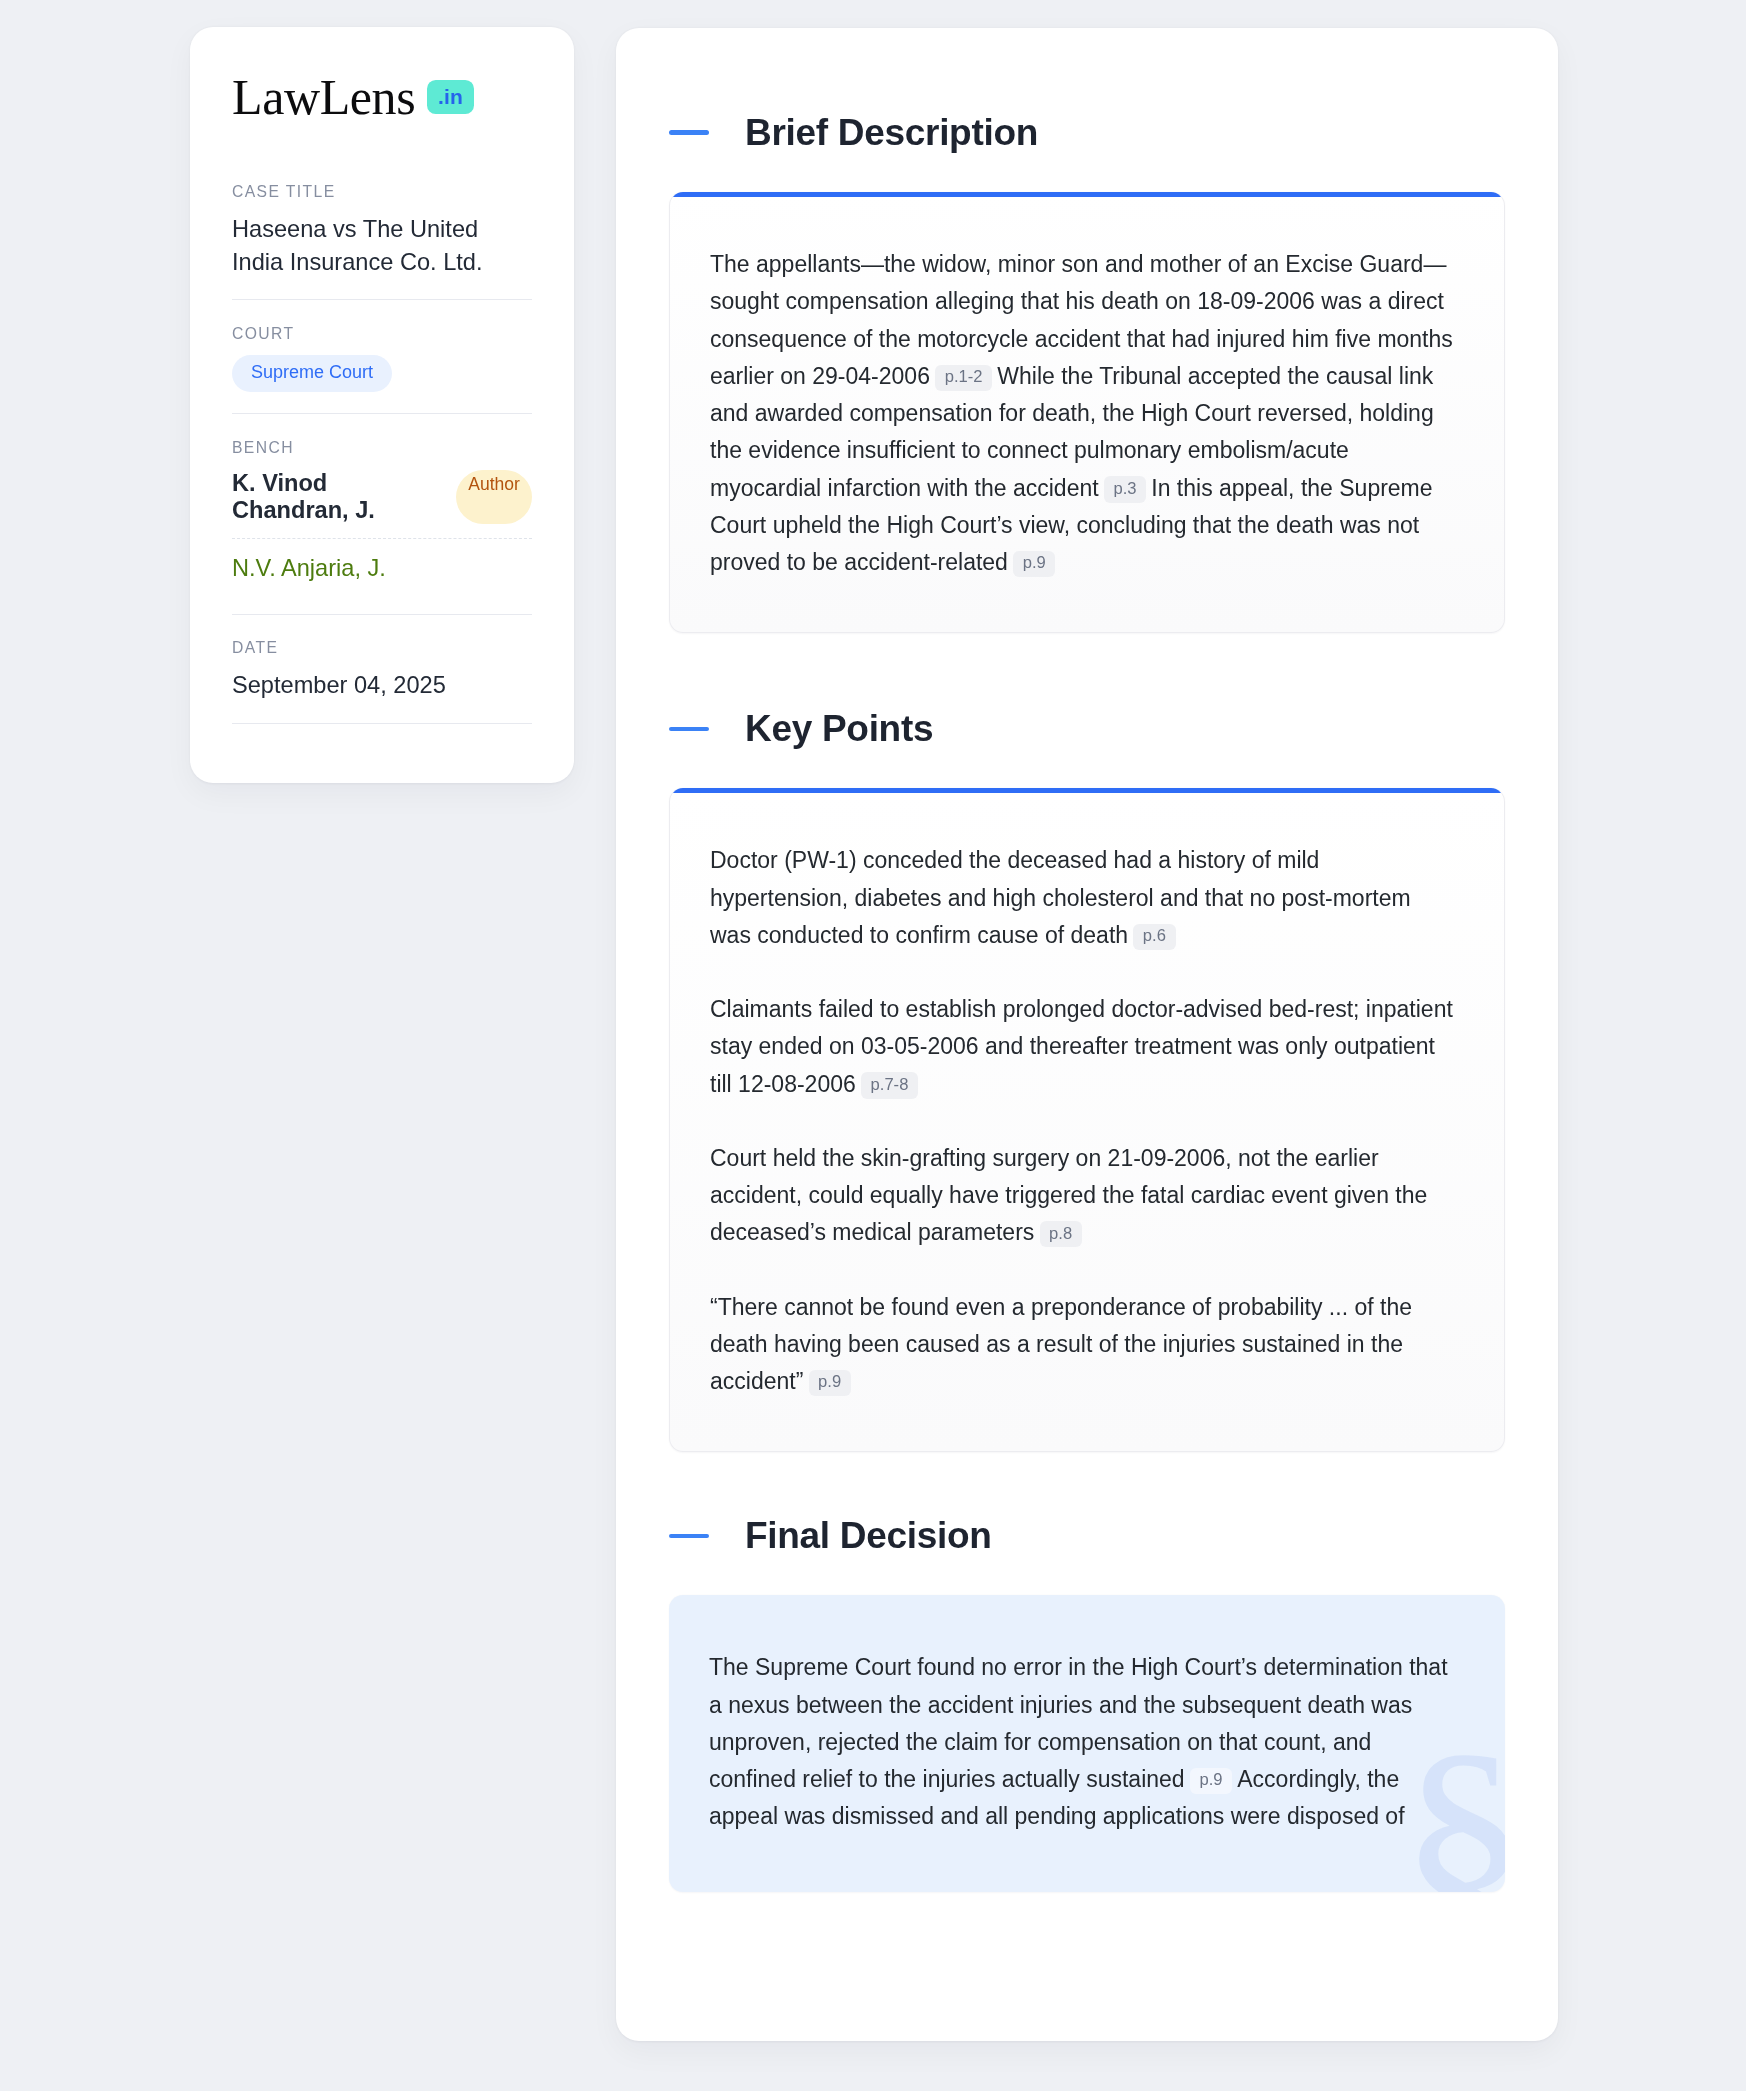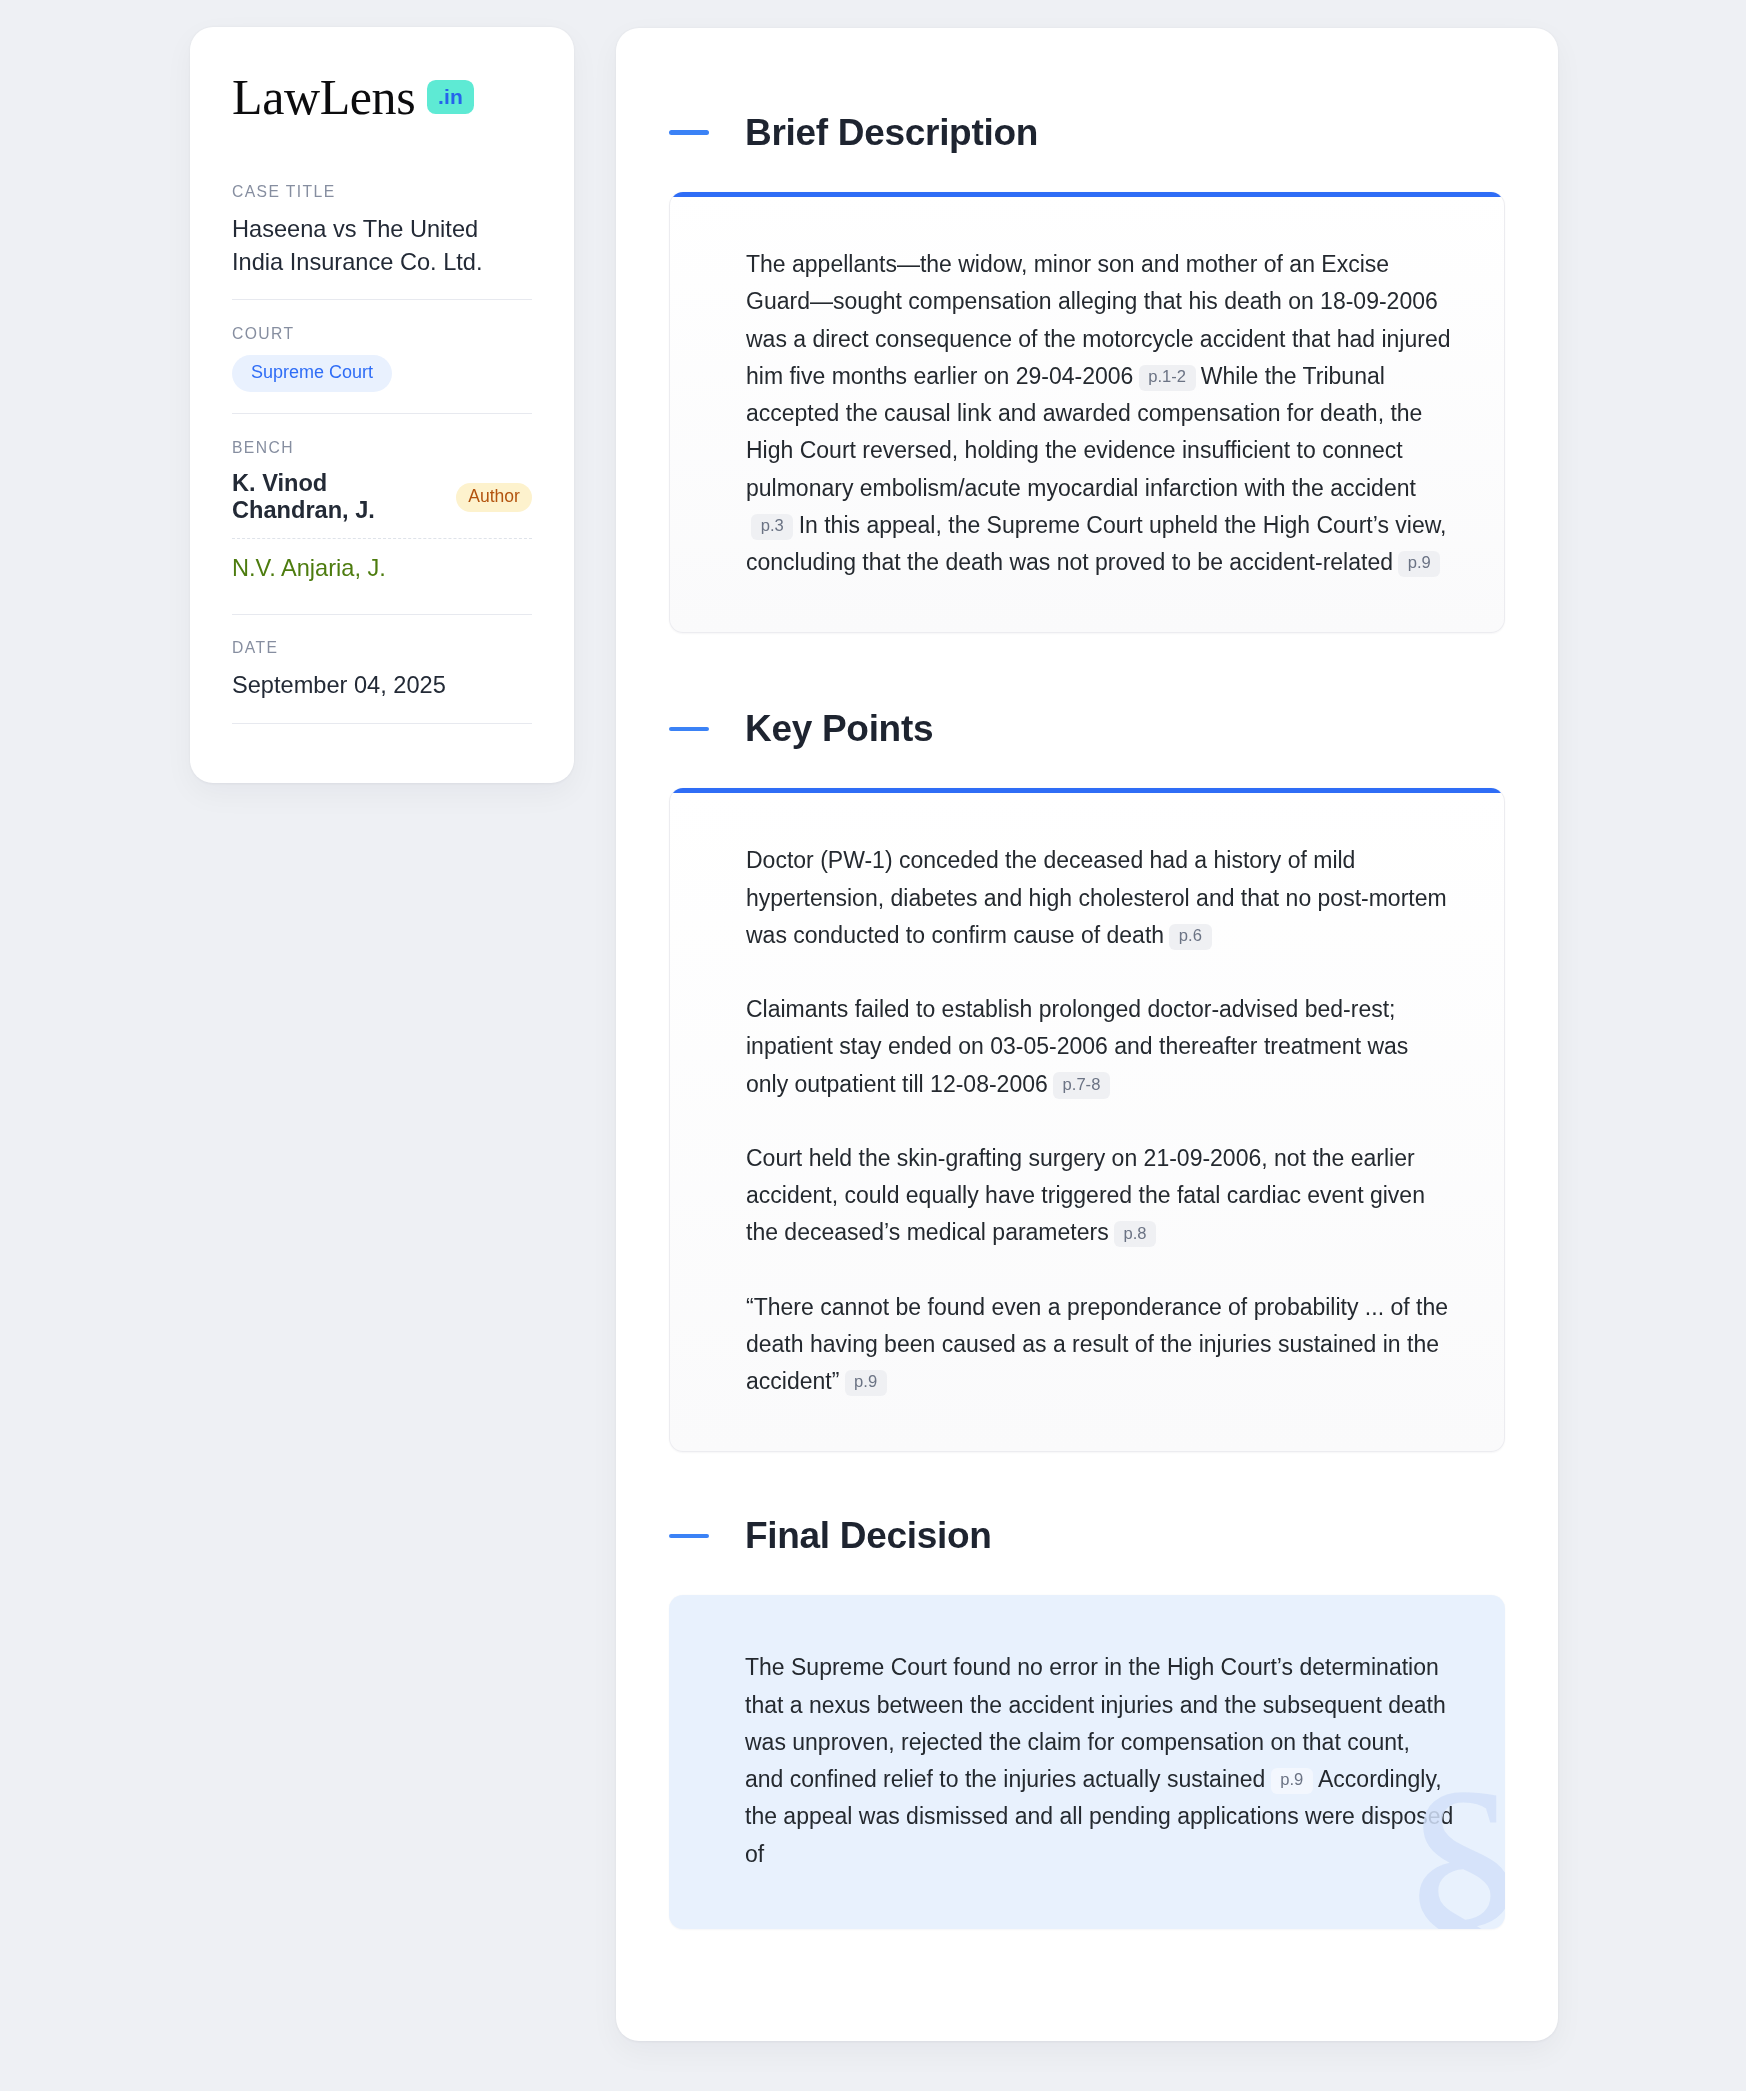--- a/index.html
+++ b/index.html
@@ -80,21 +80,20 @@
     background: #e9f1fe;
     color: #2f6df6;
     font-size: 18px;
     padding: 7.9px 19px 9.6px 19px;
     border-radius: 873px;
     line-height: 1.1;
   }
 
   .judge-row {
     display: flex;
-    align-items: center;
     gap: 15.7px;
     padding: 1.7px 0 10.5px 0;
   }
   .judge-name {
     font-size: 23.6px;
     color: #232a36;
   }
   .judge-name.author { font-weight: 700; }
   .judge-name.plain  { color: #4d7c0f; }
 
@@ -169,21 +168,20 @@
     border-radius: 14px 14px 0 0;
   }
   .card-body {
     padding: 54px 51px 51px 40px;
   }
 
   .prose {
     font-size: 23px;
     line-height: 1.62;
     color: #24292f;
-    margin-left: 36px;
   }
   .prose + .prose { margin-top: 37px; }
 
   .cite {
     display: inline-block;
     background: #eff0f3;
     color: #6b7384;
     font-size: 16.6px;
     padding: 4.4px 9.6px 5.2px 9.6px;
     border-radius: 6.1px;

